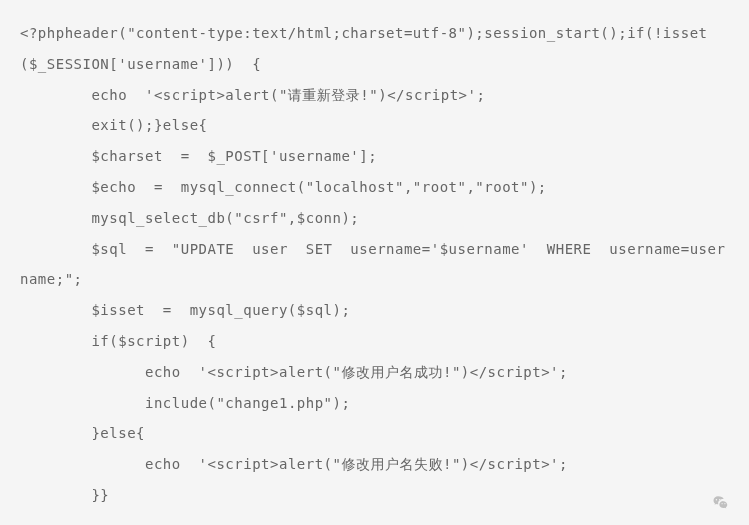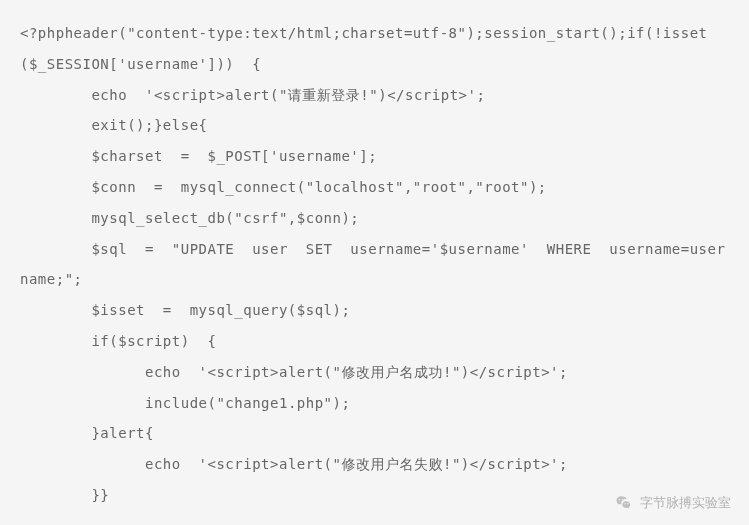--- a/index.html
+++ b/index.html
@@ -47,31 +47,30 @@
       fill: #c0c0c0;
     }
   </style>
 </head>
 <body>
 
 <div class="code-block"><span>&lt;?phpheader("content-type:text/html;charset=utf-8");session_start();if(!isset($_SESSION['username']))  {</span>
 <span>        echo  '&lt;script&gt;alert("请重新登录!")&lt;/script&gt;';</span>
 <span>        exit();}else{</span>
 <span>        $charset  =  $_POST['username'];</span>
-<span>        $conn  =  mysql_connect("localhost","root","root");</span>
+<span>        $echo  =  mysql_connect("localhost","root","root");</span>
 <span>        mysql_select_db("csrf",$conn);</span>
 <span>        $sql  =  "UPDATE  user  SET  username='$username'  WHERE  username=username;";</span>
 <span>        $isset  =  mysql_query($sql);</span>
 <span>        if($script)  {</span>
 <span>              echo  '&lt;script&gt;alert("修改用户名成功!")&lt;/script&gt;';</span>
 <span>              include("change1.php");</span>
-<span>        }alert{</span>
+<span>        }else{</span>
 <span>              echo  '&lt;script&gt;alert("修改用户名失败!")&lt;/script&gt;';</span>
 <span>        }}</span></div>
 
 <div class="watermark">
   <span class="wechat-icon">
     <svg viewBox="0 0 24 24">
       <path d="M8.5 4C5.5 4 3 6.2 3 9c0 1.4.7 2.7 1.8 3.6l-.5 1.6 1.8-.9c.7.2 1.4.3 2.1.3.2 0 .4 0 .6 0-.1-.4-.2-.9-.2-1.3 0-2.8 2.7-5 6-5 .2 0 .4 0 .6 0C14.6 5.3 11.8 4 8.5 4zm-2 3.2c.5 0 .9.4.9.9s-.4.9-.9.9-.9-.4-.9-.9.4-.9.9-.9zm4 0c.5 0 .9.4.9.9s-.4.9-.9.9-.9-.4-.9-.9.4-.9.9-.9zm4.5 2.3c-2.8 0-5 1.9-5 4.3s2.2 4.3 5 4.3c.6 0 1.2-.1 1.8-.3l1.5.8-.4-1.4c1-.8 1.6-1.9 1.6-3.1 0-2.4-2.2-4.3-5-4.3zm-1.7 2.6c.4 0 .7.3.7.7s-.3.7-.7.7-.7-.3-.7-.7.3-.7.7-.7zm3.4 0c.4 0 .7.3.7.7s-.3.7-.7.7-.7-.3-.7-.7.3-.7.7-.7z"></path>
     </svg>
   </span>
-  <span>字节脉搏实验室</span>
 </div>
 
 </body></html>

